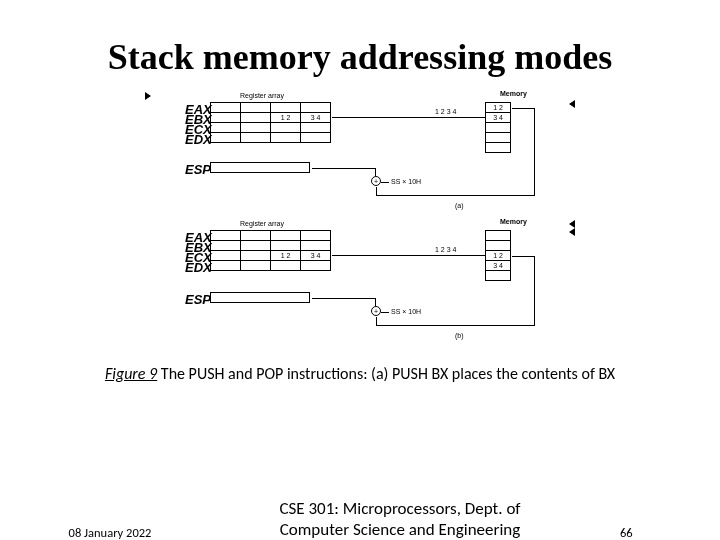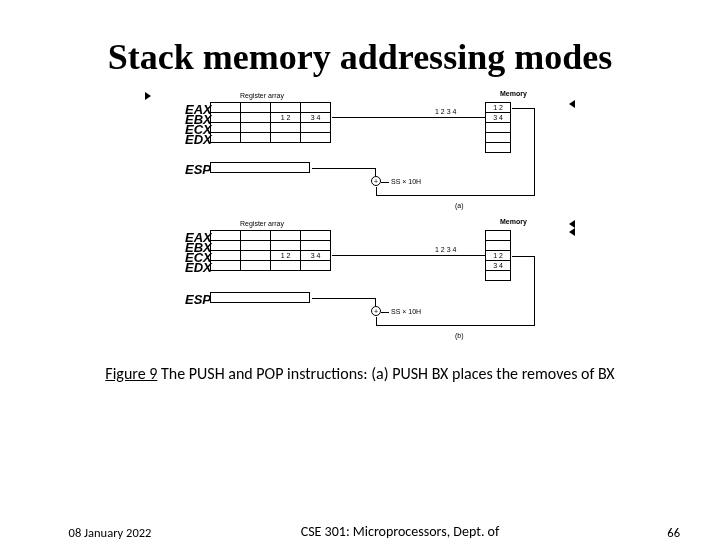--- a/index.html
+++ b/index.html
@@ -15,23 +15,23 @@
   .memcell { width: 25px; }
   .regcell { width: 30px; }
   .sub { position: absolute; font-size: 7px; font-family: Arial, sans-serif; }
   .spbox { position: absolute; border: 1px solid #000; width: 100px; height: 11px; }
   .arrowline { position: absolute; background: #000; height: 1px; }
   .arrowvline { position: absolute; background: #000; width: 1px; }
   .whead { font-size: 7px; position: absolute; font-family: Arial, sans-serif; }
   .carat-r { border-top: 4px solid transparent; border-bottom: 4px solid transparent; }
   .caption { font-family: Calibri, Arial, sans-serif; font-size: 16px; text-align: center; margin: 16px 40px 0 40px; line-height: 1.25; }
   .footer { position: absolute; bottom: 14px; left: 0; right: 0; font-family: Calibri, Arial, sans-serif; font-size: 12.5px; color: #000; display: flex; justify-content: space-between; align-items: flex-end; padding: 0 40px; }
-  .footer .mid { text-align: center; flex: 1; font-size: 14px; }
+  .footer .mid { text-align: center; flex: 1; font-size: 17px; }
   .footer .date { width: 140px; text-align: center; }
-  .footer .pg { width: 60px; text-align: right; }
+  .footer .pg { width: 60px; }
 </style>
 </head>
 <body>
 
 <div class="slide">
   <div class="title">Stack memory addressing modes</div>
 
   <div class="figwrap">
 
     <div class="panel" style="height:128px;">
@@ -189,24 +189,25 @@
       <div class="arrowline" style="left:231px; top:105px; width:158px;"></div>
       <div class="arrowvline" style="left:389px; top:36px; height:70px;"></div>
       <div class="arrowline" style="left:367px; top:36px; width:23px;"></div>
       <div class="carat-r" style="left:367px; top:32px; border-right:6px solid #000;"></div>
 
       <div class="sub" style="left:310px; top:112px;">(b)</div>
     </div>
   </div>
 
   <div class="caption">
-    <span style="text-decoration: underline;">Figure 9</span><span>  The PUSH and POP instructions: (a) PUSH BX places the removes of BX</span><br>
+    <span style="text-decoration: underline; font-style: italic;">Figure 9</span><span>  The PUSH and POP instructions: (a) PUSH BX places the contents of BX</span><br>
     <br>
   </div>
 
   <div class="footer">
     <div class="date">08 January 2022</div>
     <div class="mid">
       <span>CSE 301: Microprocessors, Dept. of</span><br>
+      <span>Computer Science and Engineering</span>
     </div>
     <div class="pg">66</div>
   </div>
 </div>
 
 </body></html>

